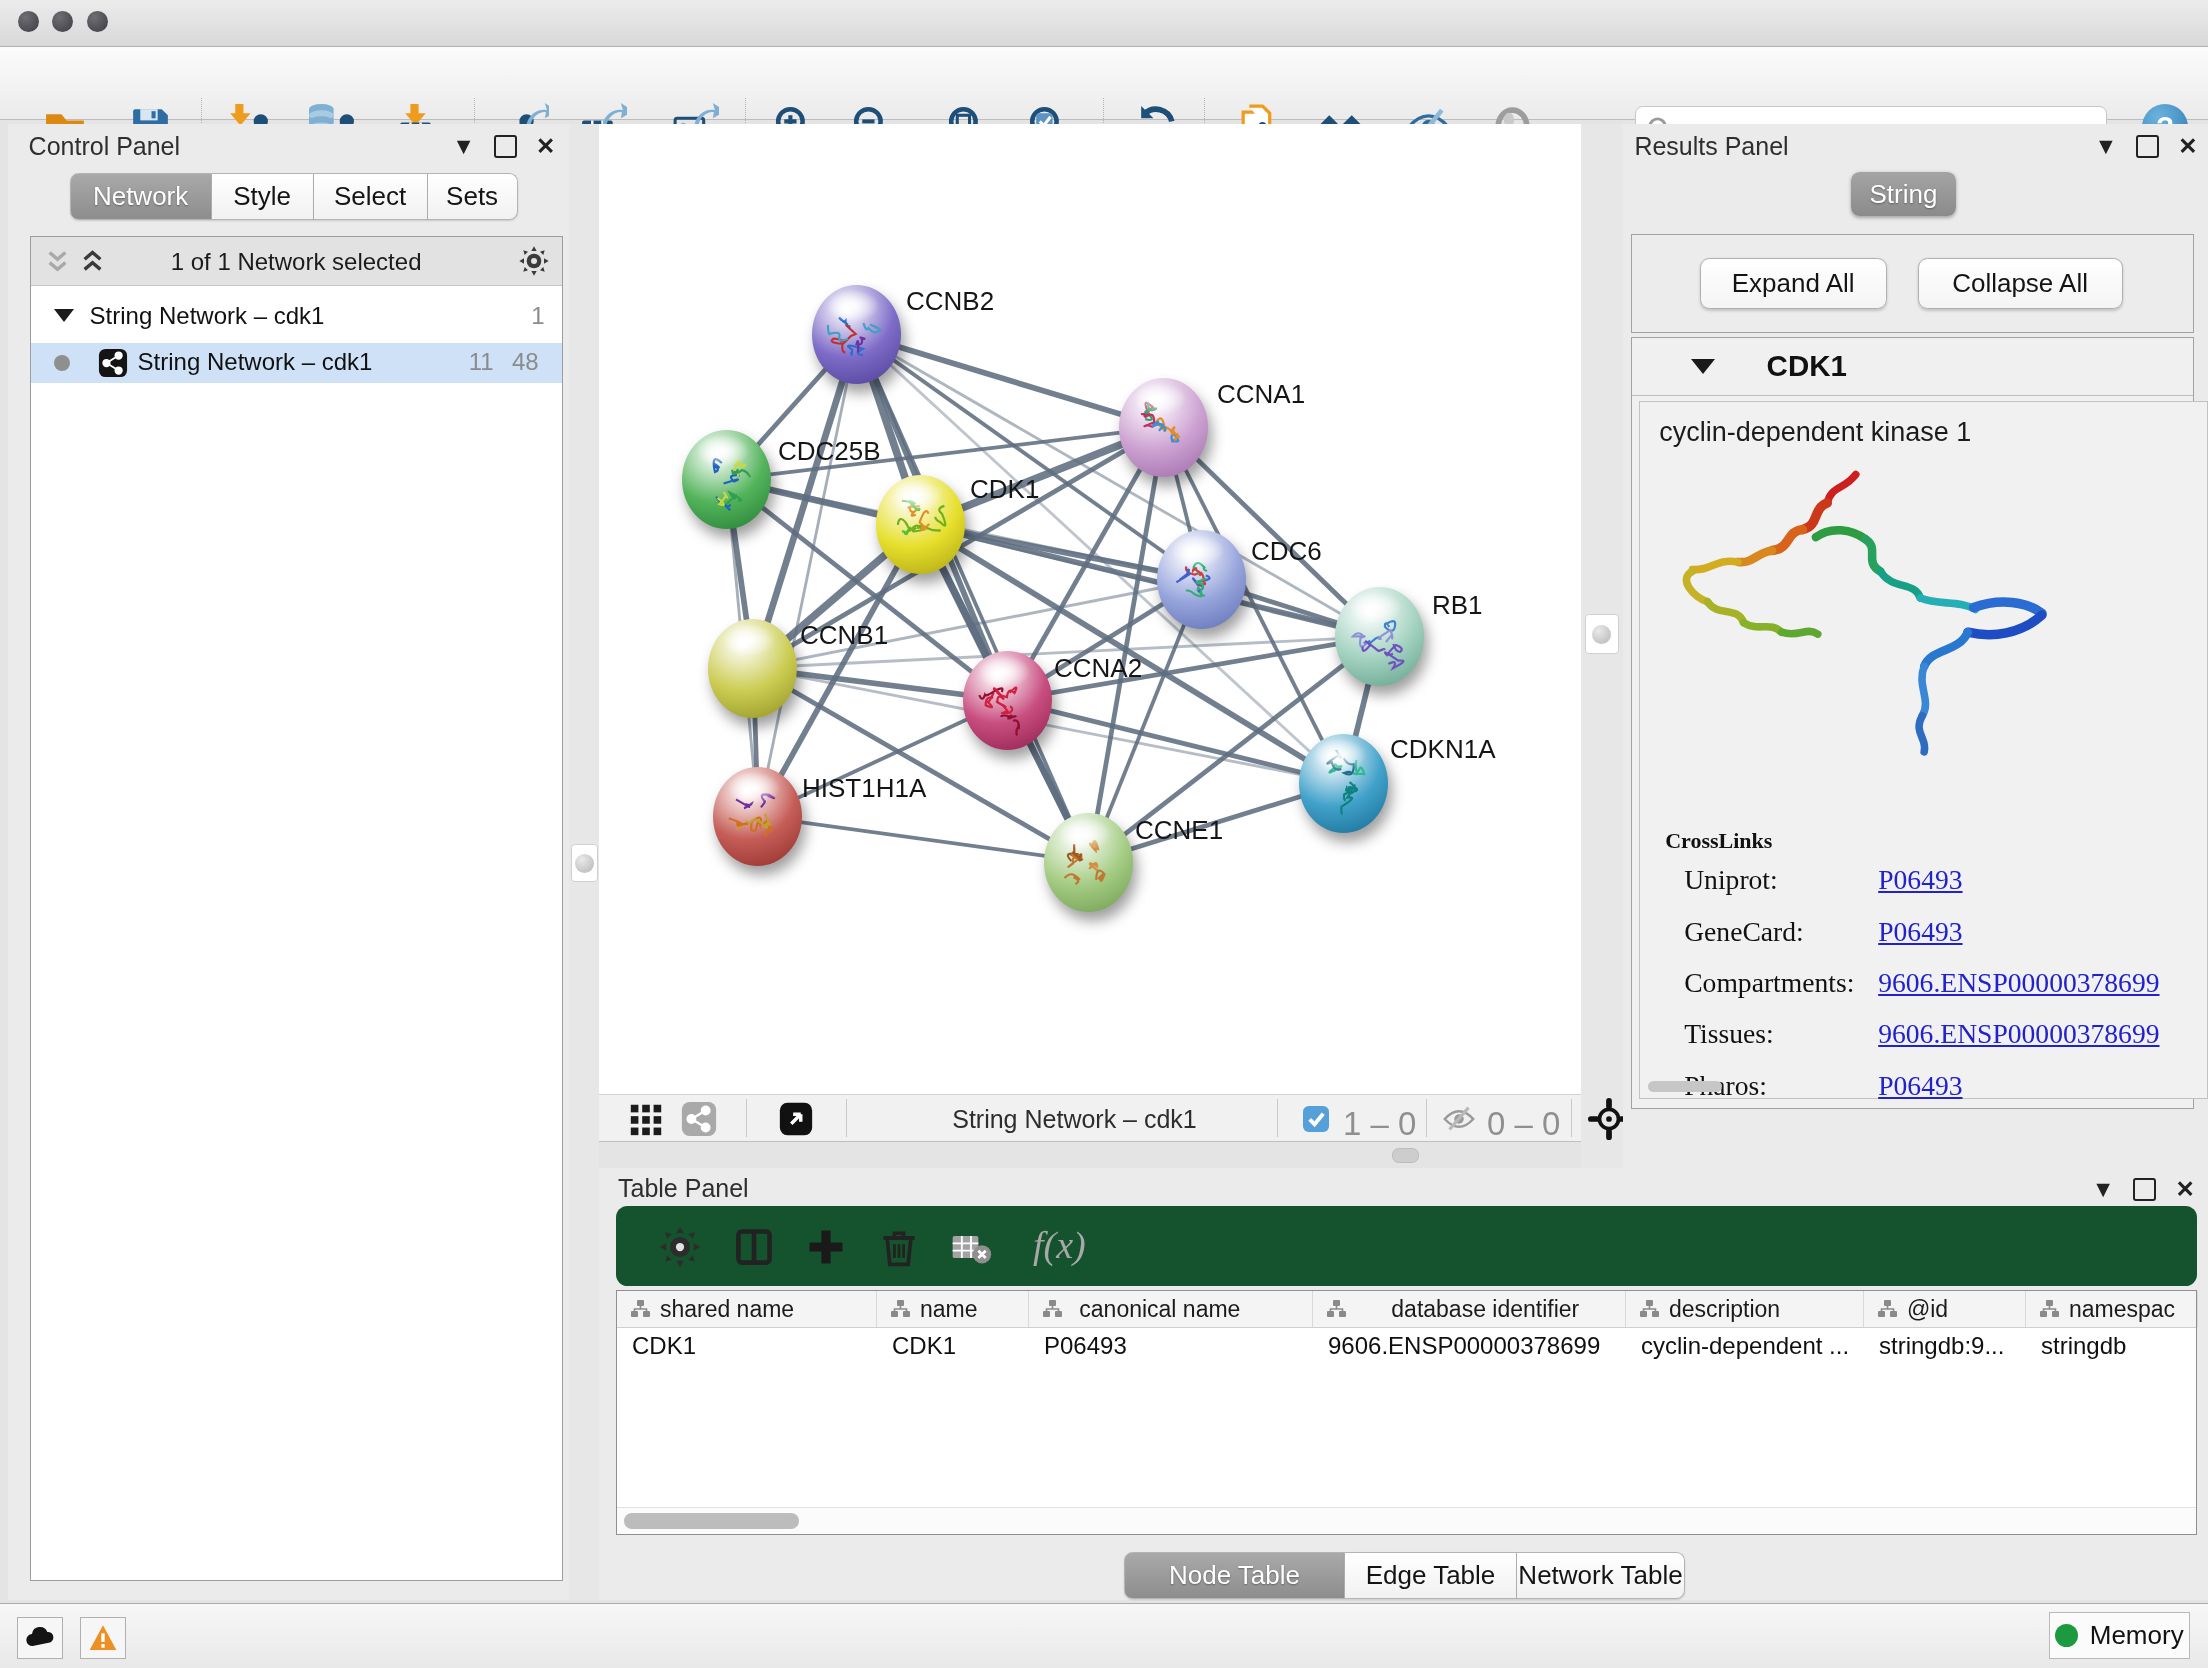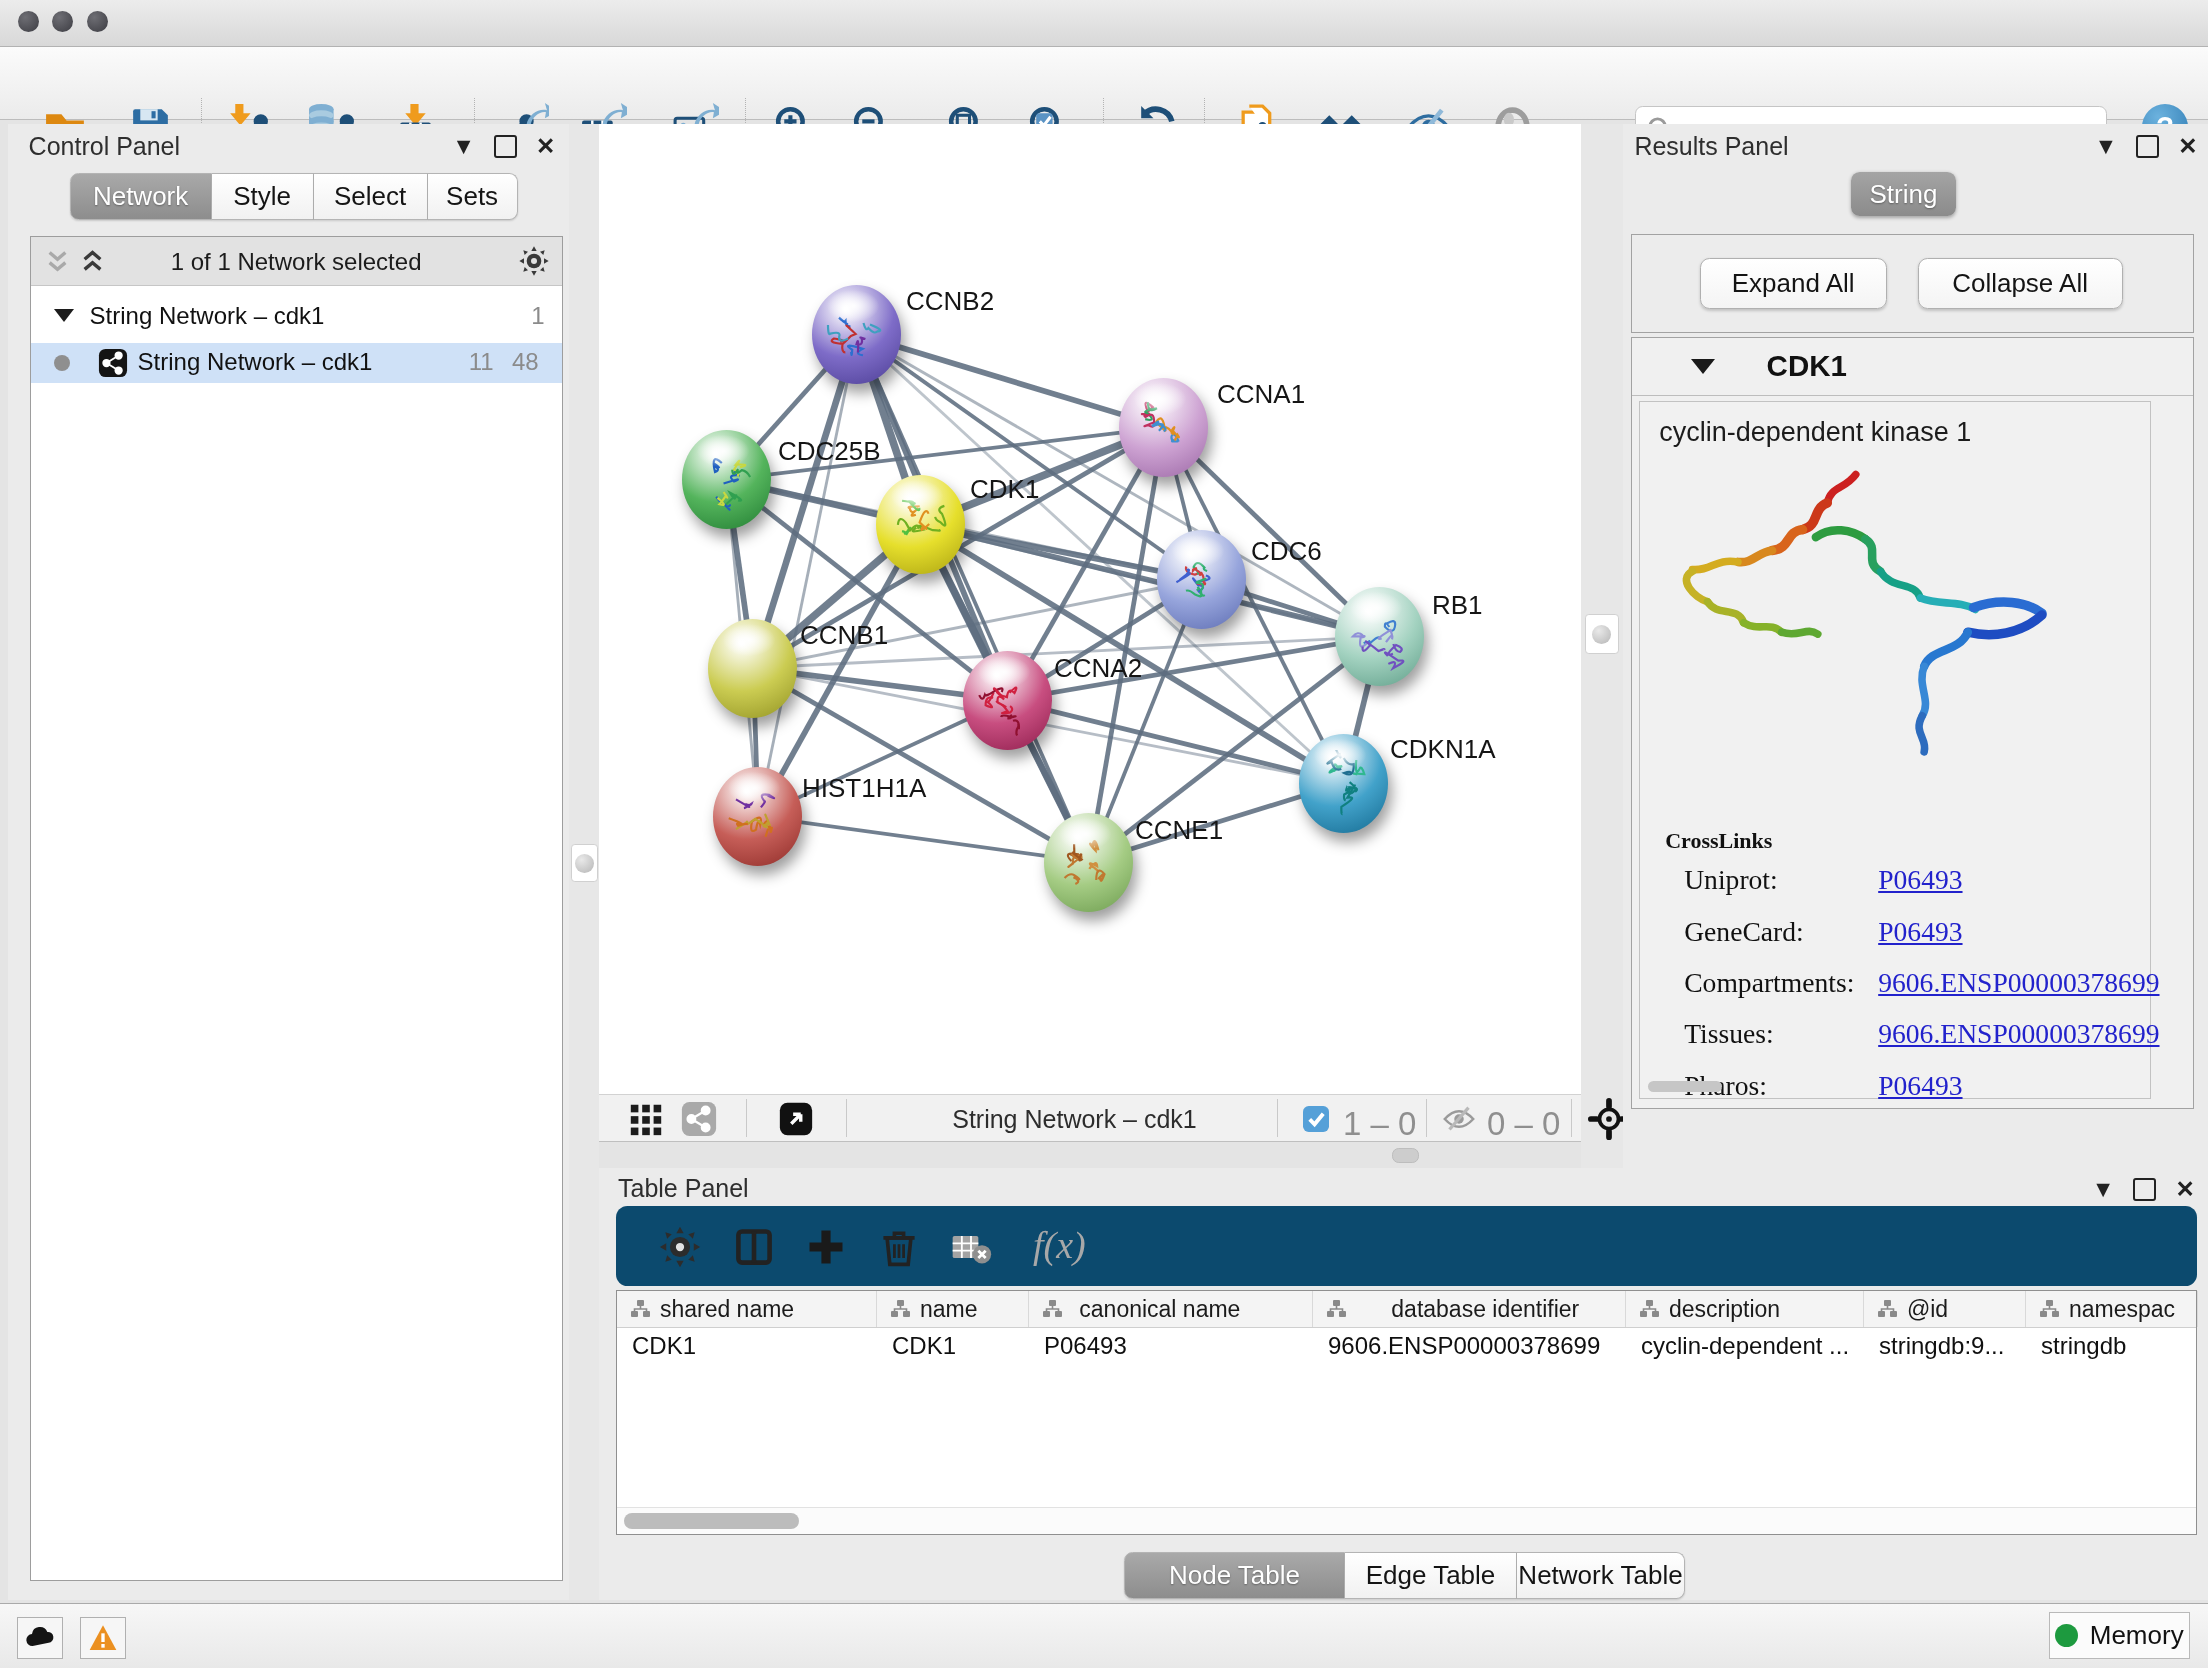--- a/index.html
+++ b/index.html
@@ -66,30 +66,30 @@
   #hsplit .pill{position:absolute;left:793px;top:6.7px;width:25px;height:13.3px;border-radius:6.7px;background:#cdcdcd;border:1px solid #bdbdbd;}
   
   #results-panel{position:absolute;left:1623px;top:124px;width:586px;height:1044px;background:#ebebeb;}
   #rp-tab{position:absolute;left:228px;top:48px;width:105px;height:44px;border-radius:8.6px;background:linear-gradient(#a4a4a4,#8b8b8b);color:#fff;font-size:26px;display:flex;align-items:center;justify-content:center;text-shadow:0 1px 1.9px rgba(0,0,0,.35);box-shadow:0 1.9px 3.8px rgba(0,0,0,.3);}
   #rp-box1{position:absolute;left:7.6px;top:110px;width:563px;height:99px;border:1.9px solid #a2a2a2;background:#ececec;box-sizing:border-box;}
   .rp-btn{position:absolute;top:23px;height:49px;background:linear-gradient(#ffffff,#f4f4f4);border:1px solid #b0b0b0;border-radius:9.5px;font-size:26px;color:#141414;display:flex;align-items:center;justify-content:center;box-shadow:0 1.9px 2.9px rgba(0,0,0,.18);}
   #rp-box2{position:absolute;left:7.6px;top:213px;width:563px;height:772px;border:1.9px solid #a2a2a2;background:#f0f0f0;box-sizing:border-box;}
   #rp-box2-hdr{position:relative;height:57px;border-bottom:1px solid #bdbdbd;}
   #rp-box2-hdr .tri{position:absolute;left:59px;top:21px;width:0;height:0;border-left:12.4px solid transparent;border-right:12.4px solid transparent;border-top:15px solid #1a1a1a;}
   #rp-protein-name{position:absolute;left:135px;top:11.4px;font-size:29.5px;font-weight:bold;color:#111;}
-  #rp-inner{position:absolute;left:7.6px;top:63px;width:512px;height:698px;border:1px solid #c2c2c2;background:#f1f1f1;box-sizing:border-box;}
+  #rp-inner{position:absolute;left:7.6px;top:63px;width:569px;height:698px;border:1px solid #c2c2c2;background:#f1f1f1;box-sizing:border-box;}
   #rp-desc{position:absolute;left:19px;top:15px;font-size:27px;color:#1c1c1c;}
   #protein-svg{position:absolute;left:21px;top:55px;}
   #xl-heading{position:absolute;left:25px;top:426px;font-family:"Liberation Serif",serif;font-weight:bold;font-size:22px;color:#111;}
   .xrow{position:absolute;left:44px;font-family:"Liberation Serif",serif;font-size:27.6px;color:#111;}
   .xrow .xl-link{position:absolute;left:194px;color:#2222cc;text-decoration:underline;white-space:nowrap;}
   #rp-scroll{position:absolute;left:7.6px;bottom:5.7px;width:74px;height:11.4px;border-radius:5.7px;background:#c6c6c6;}
   
   #table-panel{position:absolute;left:599px;top:1168px;width:1609px;height:432px;background:#ebebeb;}
-  #tp-toolbar{position:absolute;left:17px;top:38px;width:1581px;height:80px;background:#0c4a6e;border-radius:11.4px;box-sizing:border-box;}
+  #tp-toolbar{position:absolute;left:17px;top:38px;width:1581px;height:80px;background:#14532d;border-radius:11.4px;box-sizing:border-box;}
   .tpicon{position:absolute;top:19px;width:44px;height:44px;}
   .tpicon svg{width:44px;height:44px;}
   #fx-label{position:absolute;left:417px;top:17px;font-family:"Liberation Serif",serif;font-style:italic;font-size:38px;color:#a8a8a8;}
   #tp-table{position:absolute;left:17px;top:122px;width:1581px;height:245px;border:1.9px solid #8f8f8f;background:#fff;box-sizing:border-box;}
   #tp-head{display:flex;height:36px;background:#f4f4f4;border-bottom:1px solid #cfcfcf;}
   .th{display:flex;align-items:center;gap:8.6px;padding-left:13.3px;border-right:1.9px solid #d9d9d9;font-size:23px;color:#1b1b1b;box-sizing:border-box;flex:none;}
   .th svg{width:21px;height:20px;flex:none;}
   #tp-row{display:flex;height:36px;background:#fff;}
   .td{padding-left:15px;font-size:24px;color:#101010;display:flex;align-items:center;box-sizing:border-box;flex:none;overflow:hidden;white-space:nowrap;}
   #tp-scroll{position:absolute;left:0;bottom:0;width:100%;height:27px;background:#fbfbfb;border-top:1px solid #e2e2e2;box-sizing:border-box;}

